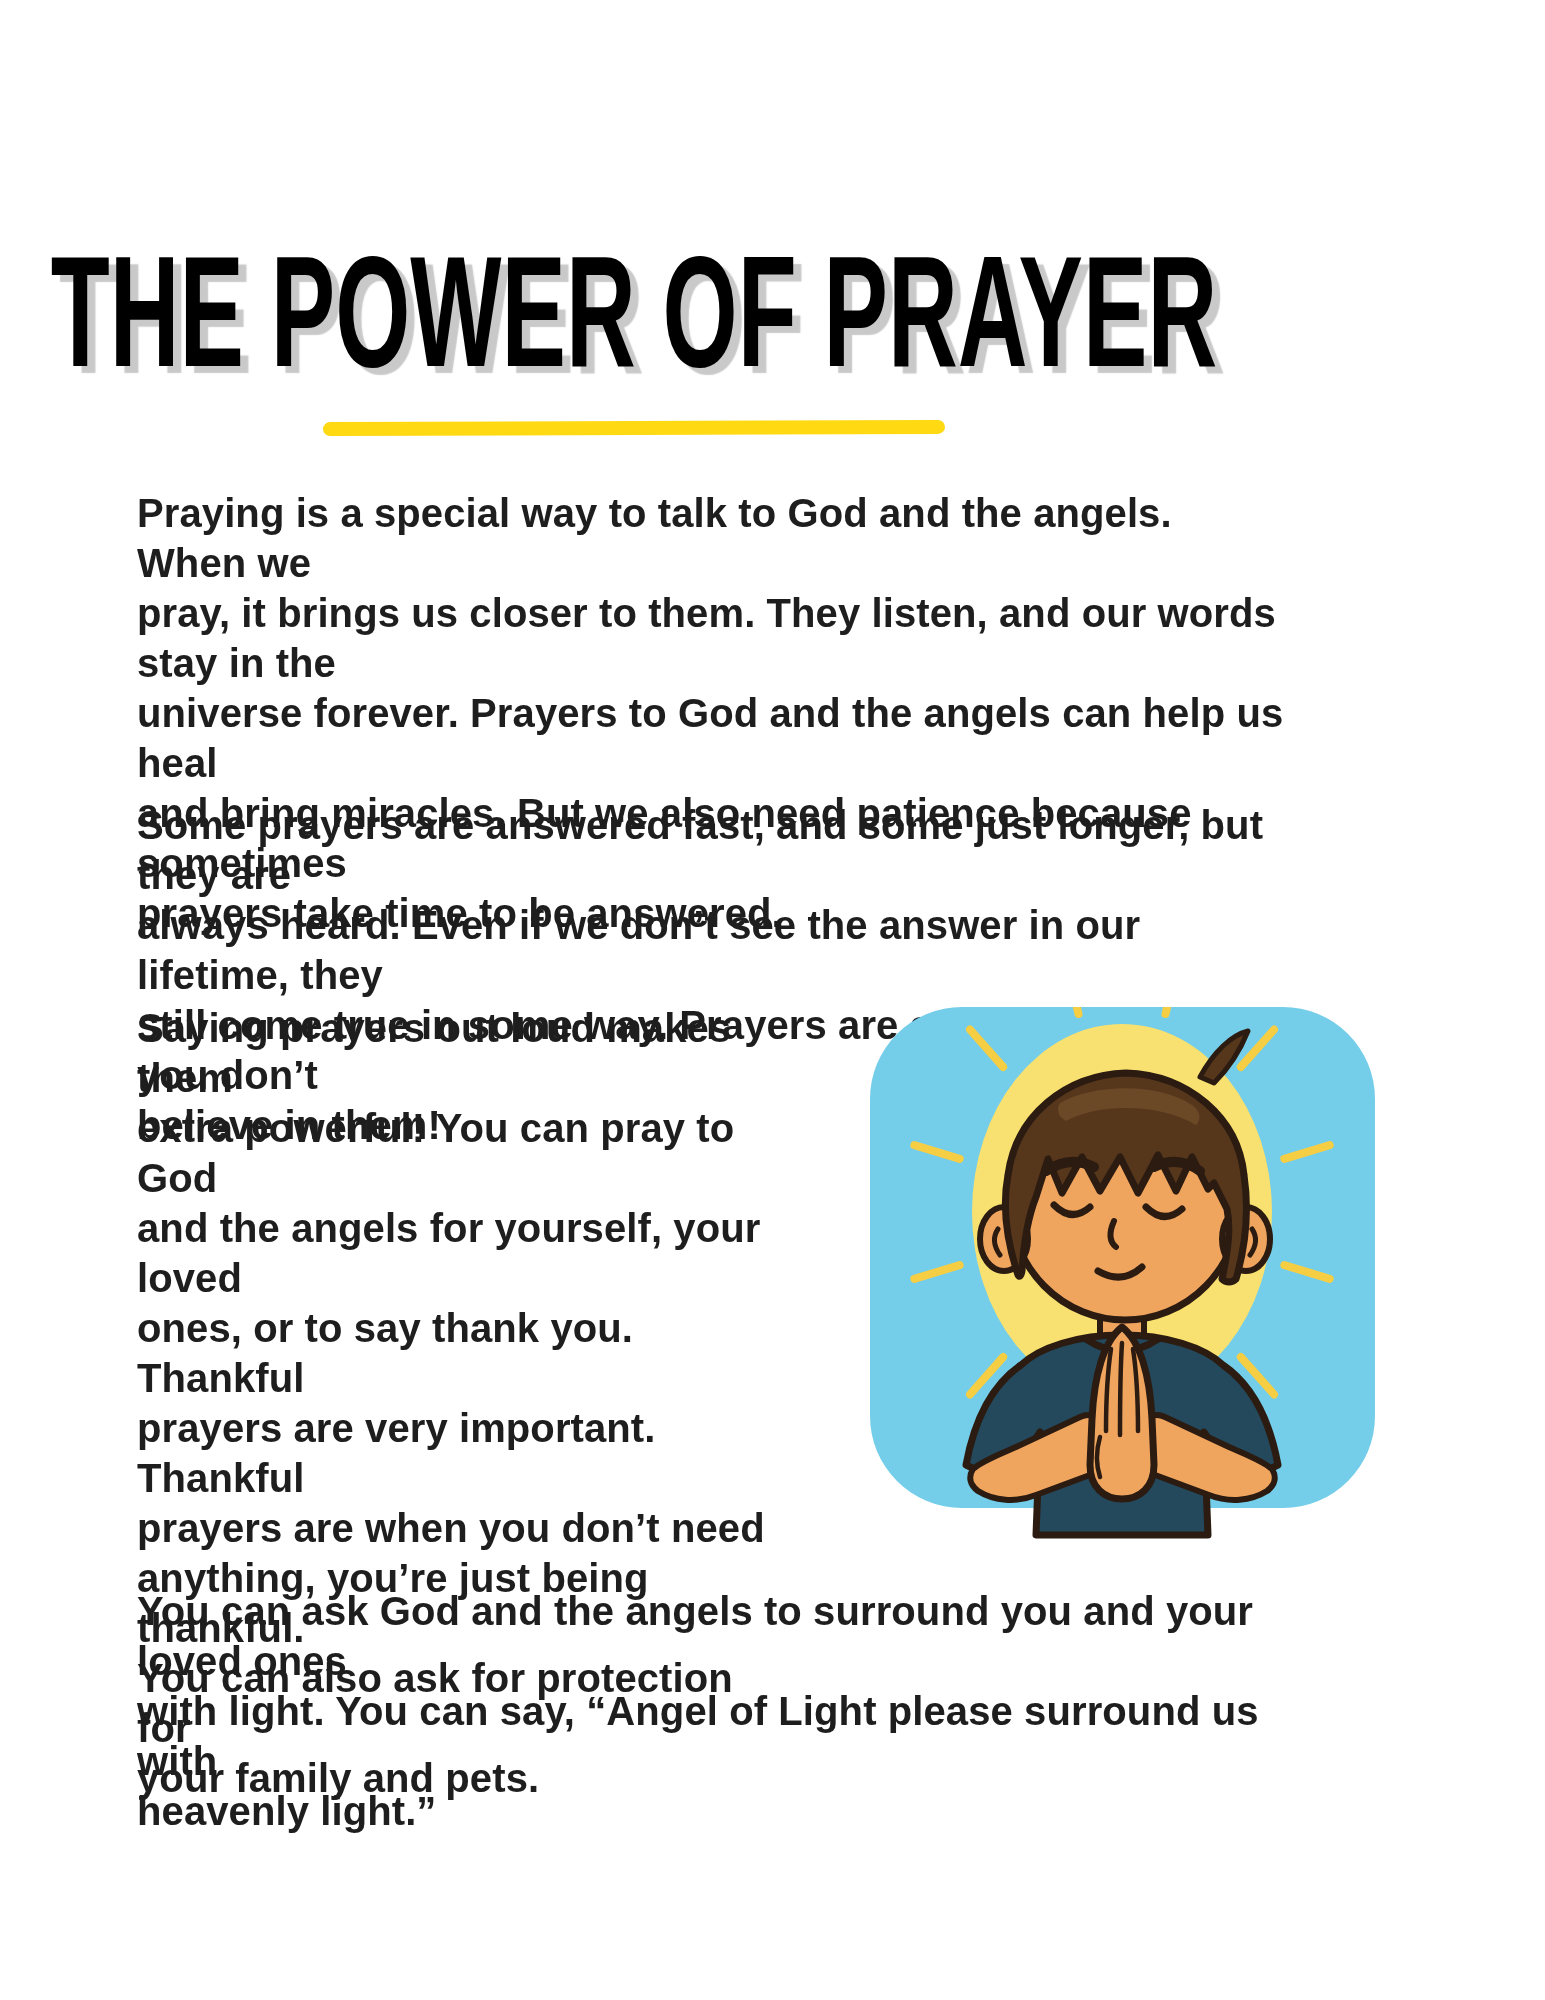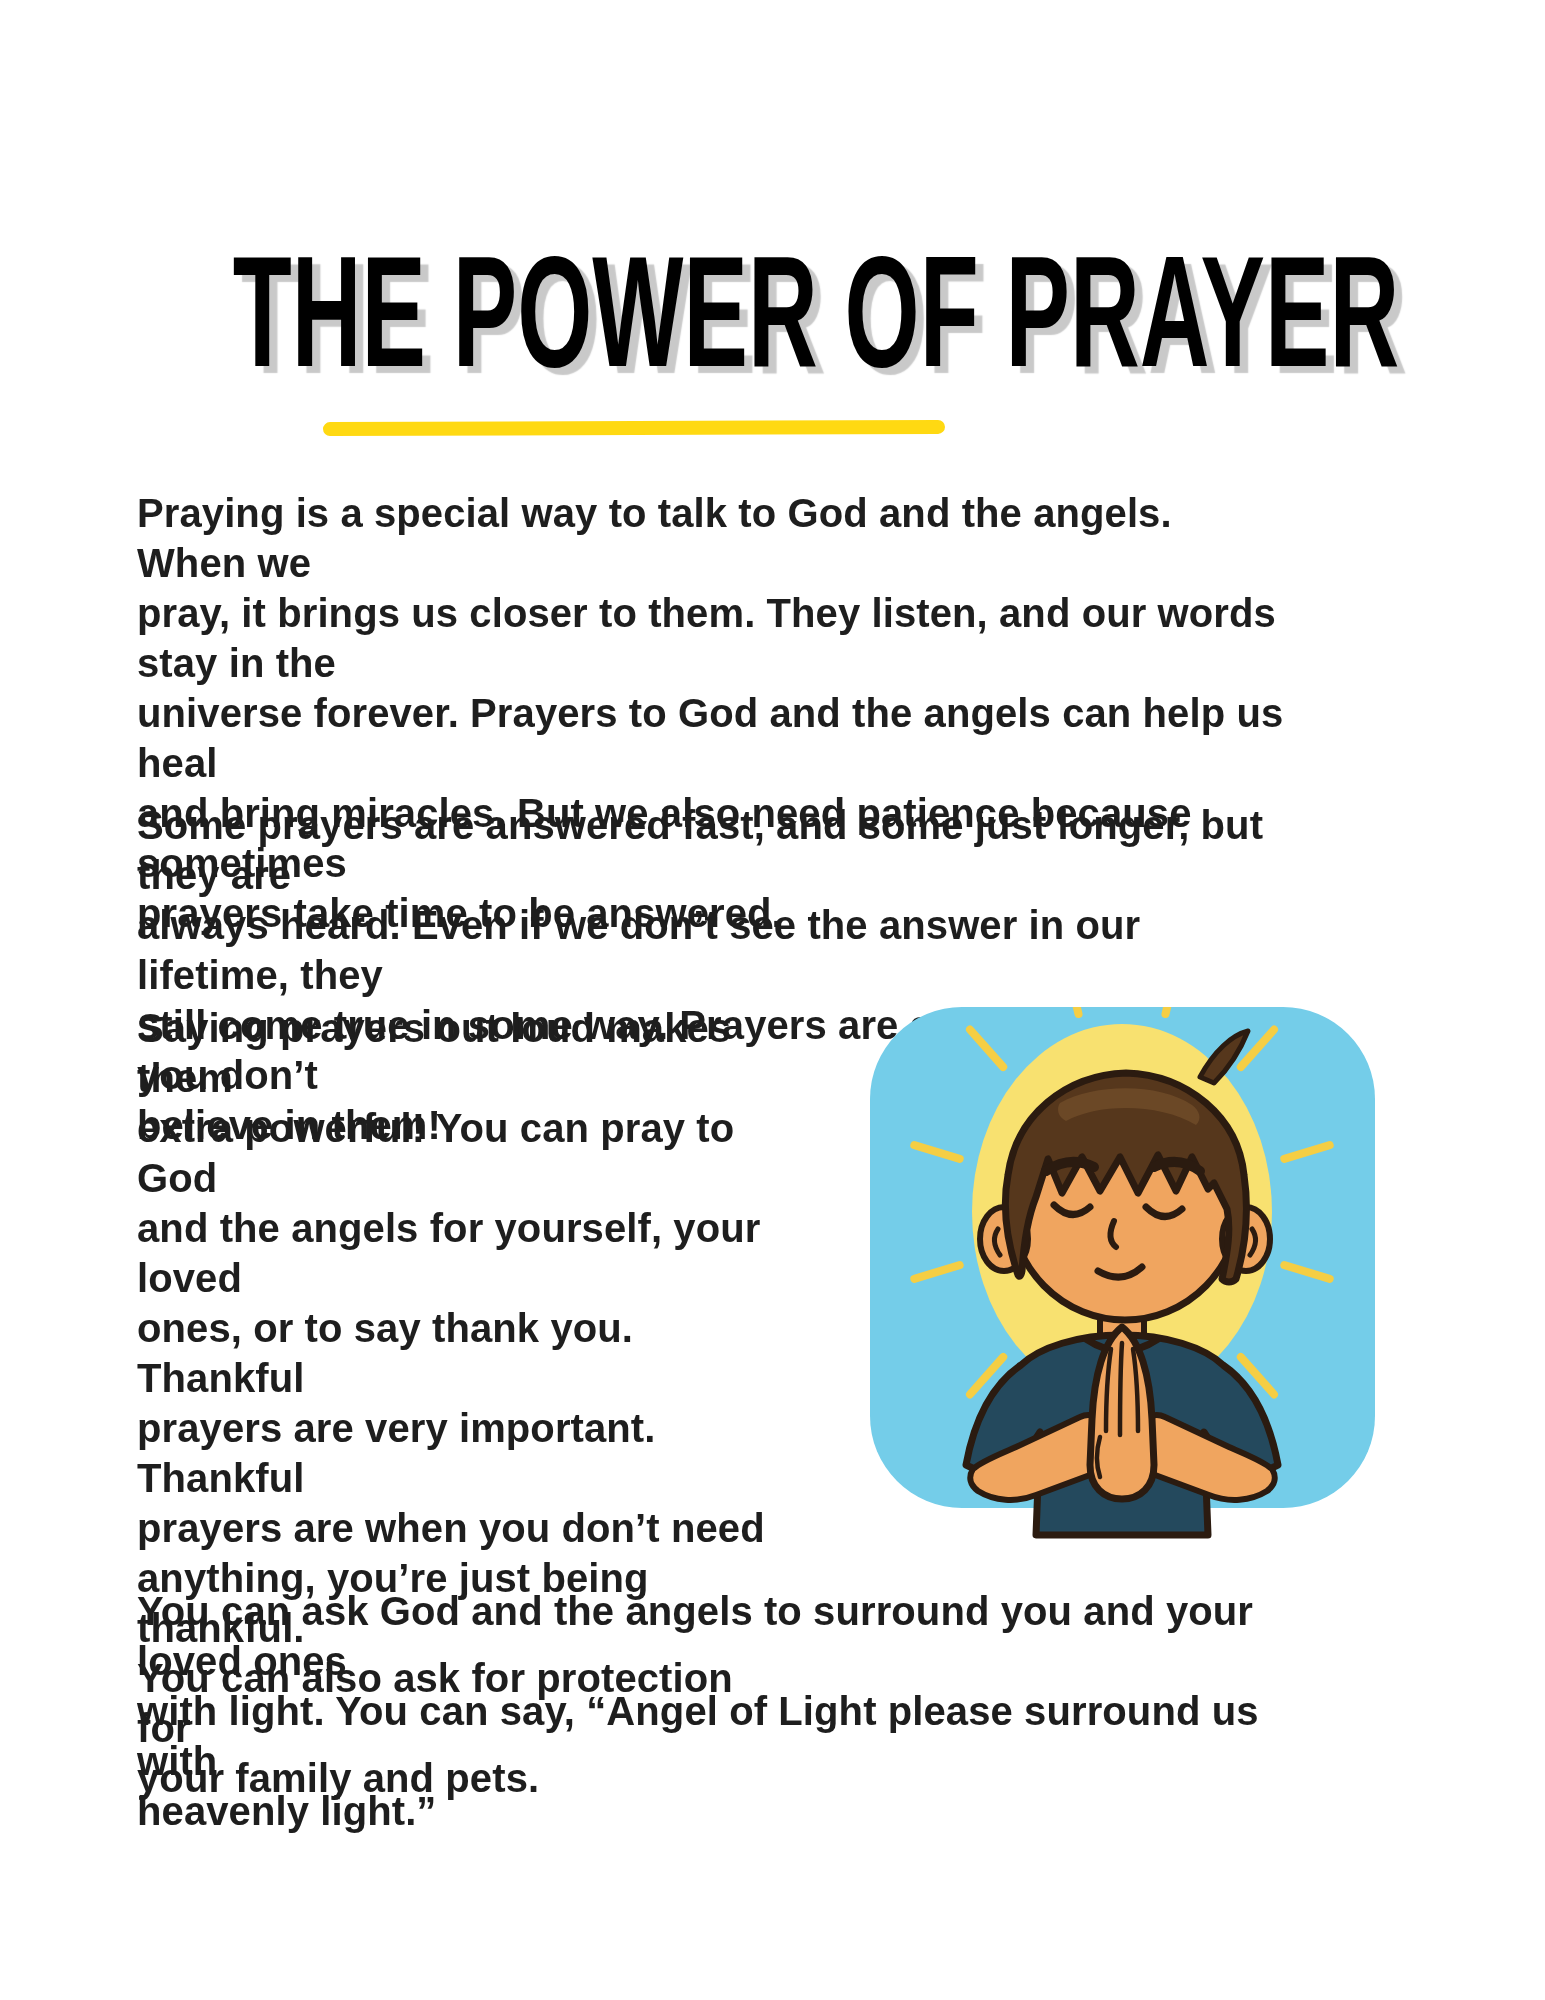--- a/index.html
+++ b/index.html
@@ -1,18 +1,18 @@
 <!DOCTYPE html>
 <html style="--accent: #FFD912; --text: #1E1E1E; --title-shadow: #C9C9C9; --frame-blue: #74CDE9; --halo: #F8E170; --ray: #F5CE44; --skin: #F0A55F; --hair: #56371C; --hair-light: #6B4826; --shirt: #24495D; --outline: #2B1B10;"><head>
 <meta charset="utf-8">
 <style>
   html,body{margin:0;padding:0;background:#ffffff;}
   .page{position:relative;width:1545px;height:2000px;background:#ffffff;overflow:hidden;
         font-family:"Liberation Sans", sans-serif;}
-  .title-wrap{position:absolute;top:232px;left:0;width:1450px;text-align:right;white-space:nowrap;}
+  .title-wrap{position:absolute;top:232px;left:0;width:1450px;text-align:left;white-space:nowrap;}
   .title{display:inline-block;font-family:"Liberation Sans", sans-serif;font-weight:700;
          font-size:105px;line-height:1;color:#000;letter-spacing:0px;
          transform:scale(0.92,1.5);transform-origin:50% 0;
          text-shadow:9px 5px 1px var(--title-shadow);}
   .underline{position:absolute;left:323px;top:421px;width:622px;height:14px;border-radius:8px;
              background:var(--accent);transform:rotate(-0.2deg);}
   .para{position:absolute;margin:12px;font-size:40px;line-height:50px;font-weight:700;
         color:var(--text);white-space:pre-line;letter-spacing:0.1px;}
   .p1{left:125px;top:476px;width:1150px;}
   .p2{left:125px;top:788px;width:1150px;}

